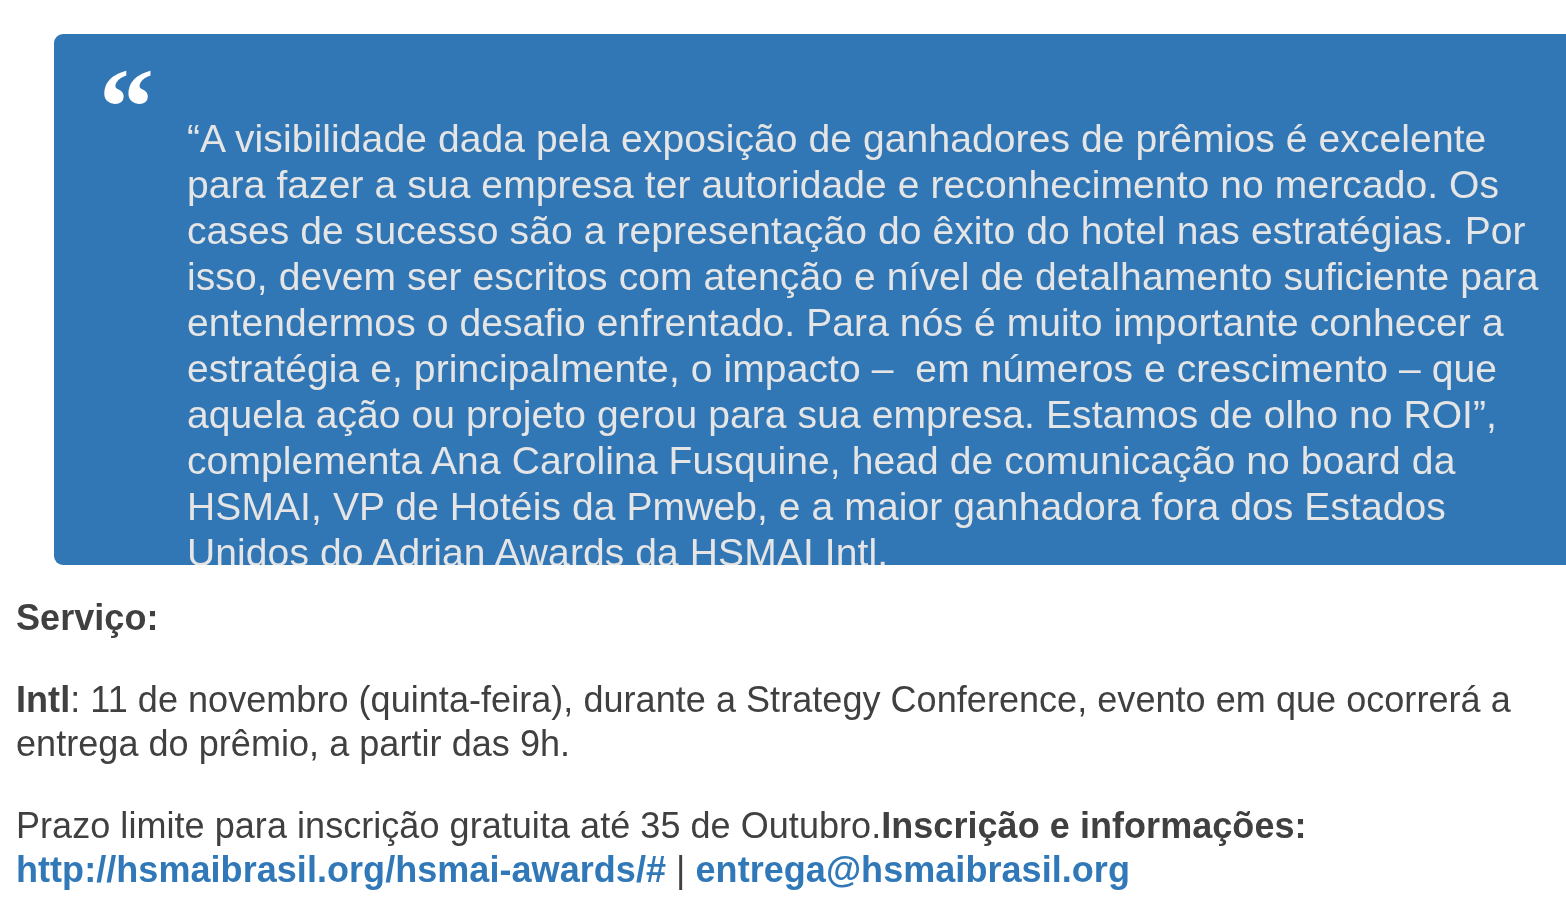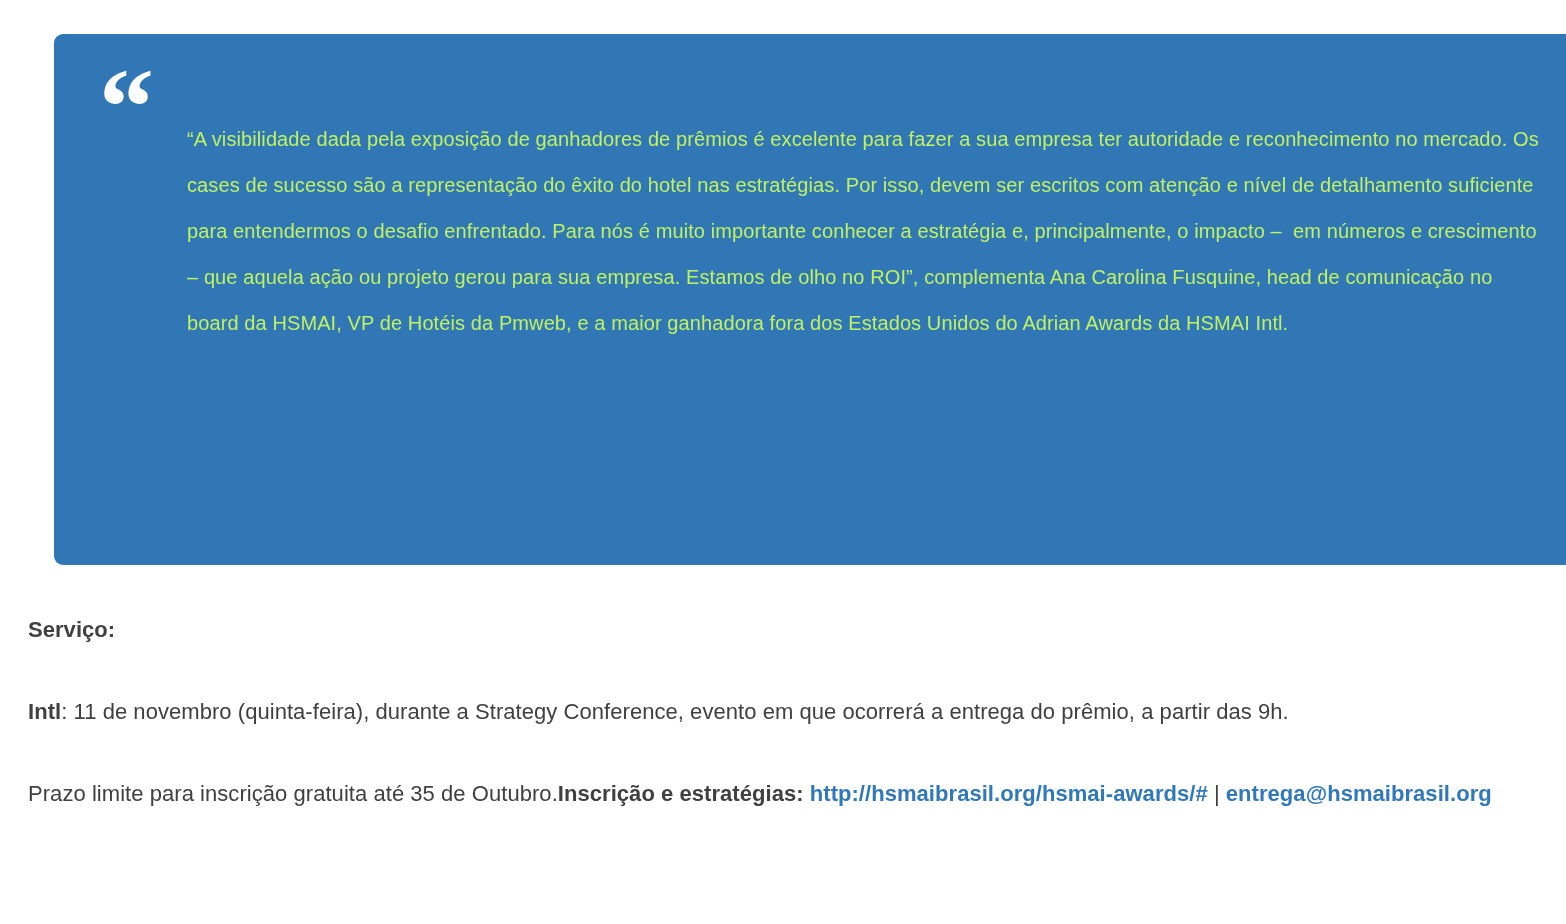--- a/index.html
+++ b/index.html
@@ -46,42 +46,42 @@
     font-weight: 700;
     letter-spacing: -2px;
     user-select: none;
   }
 
   .quote-text {
     position: absolute;
     left: 133px;
     top: 82px;
     right: 48px;
-    color: #bef264;
-    font-size: 20px;
+    color: #e5e5e5;
+    font-size: 39px;
     line-height: 46px;
     font-weight: 400;
     letter-spacing: 0.1px;
     white-space: pre-wrap;
   }
 
   
   .body-block {
     position: absolute;
     left: 16px;
     right: 20px;
     top: 596px;
   }
 
   .para {
     color: #404040;
-    font-size: 22px;
+    font-size: 36px;
     line-height: 44px;
     letter-spacing: 0.05px;
-    margin: 12px;
+    margin: 0;
   }
 
   .para.service-label {
     font-weight: 700;
     margin-bottom: 38px;
   }
 
   .para.data-line {
     margin-bottom: 38px;
   }
@@ -113,21 +113,21 @@
 
   <div class="body-block">
 
     <p class="para service-label">Serviço:</p>
 
     <p class="para data-line">
       <span class="bold">Intl</span><span>: 11 de novembro (quinta-feira), durante a Strategy Conference, evento em que ocorrerá a entrega do prêmio, a partir das 9h.</span>
     </p>
 
     <p class="para">
-      <span>Prazo limite para inscrição gratuita até 35 de Outubro.</span><span class="bold">Inscrição e estratégias:</span>
+      <span>Prazo limite para inscrição gratuita até 35 de Outubro.</span><span class="bold">Inscrição e informações:</span>
       <a class="link" href="#">http://hsmaibrasil.org/hsmai-awards/#</a>
       <span class="sep">|</span>
       <a class="link" href="#">entrega@hsmaibrasil.org</a>
     </p>
 
   </div>
 
 </div>
 
 </body></html>

